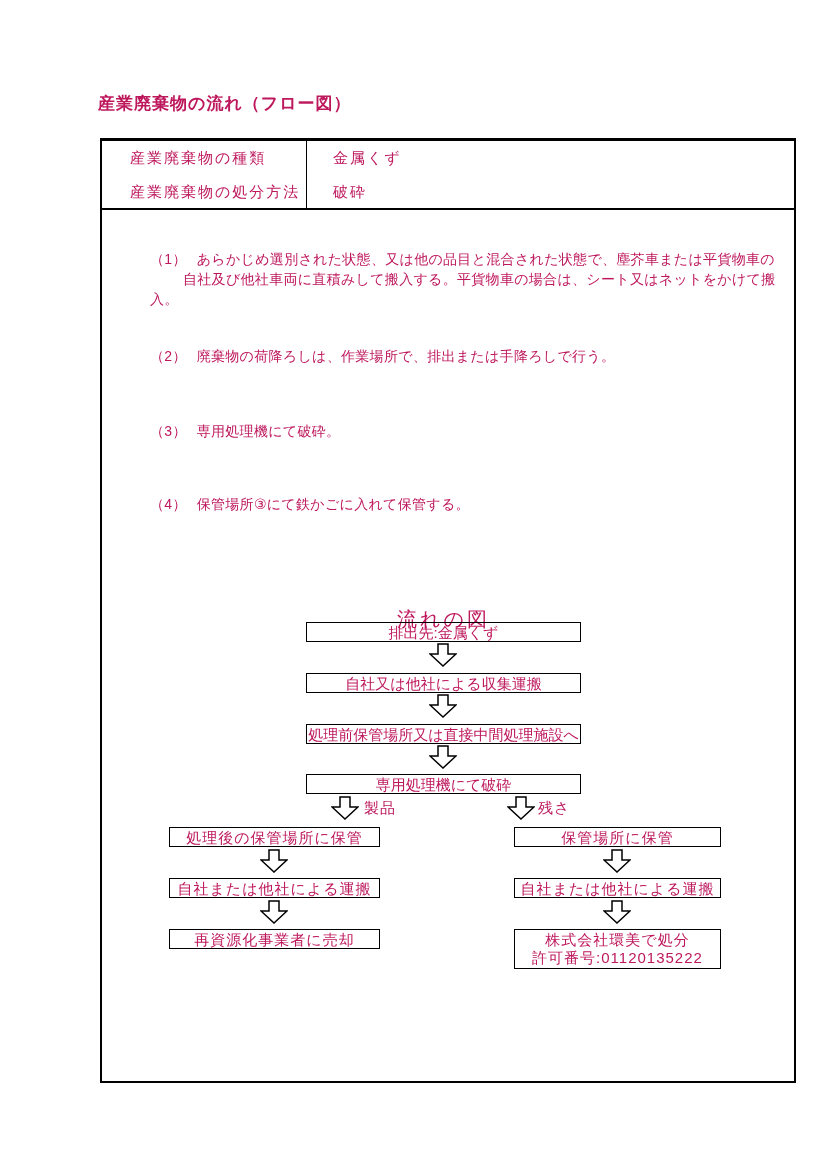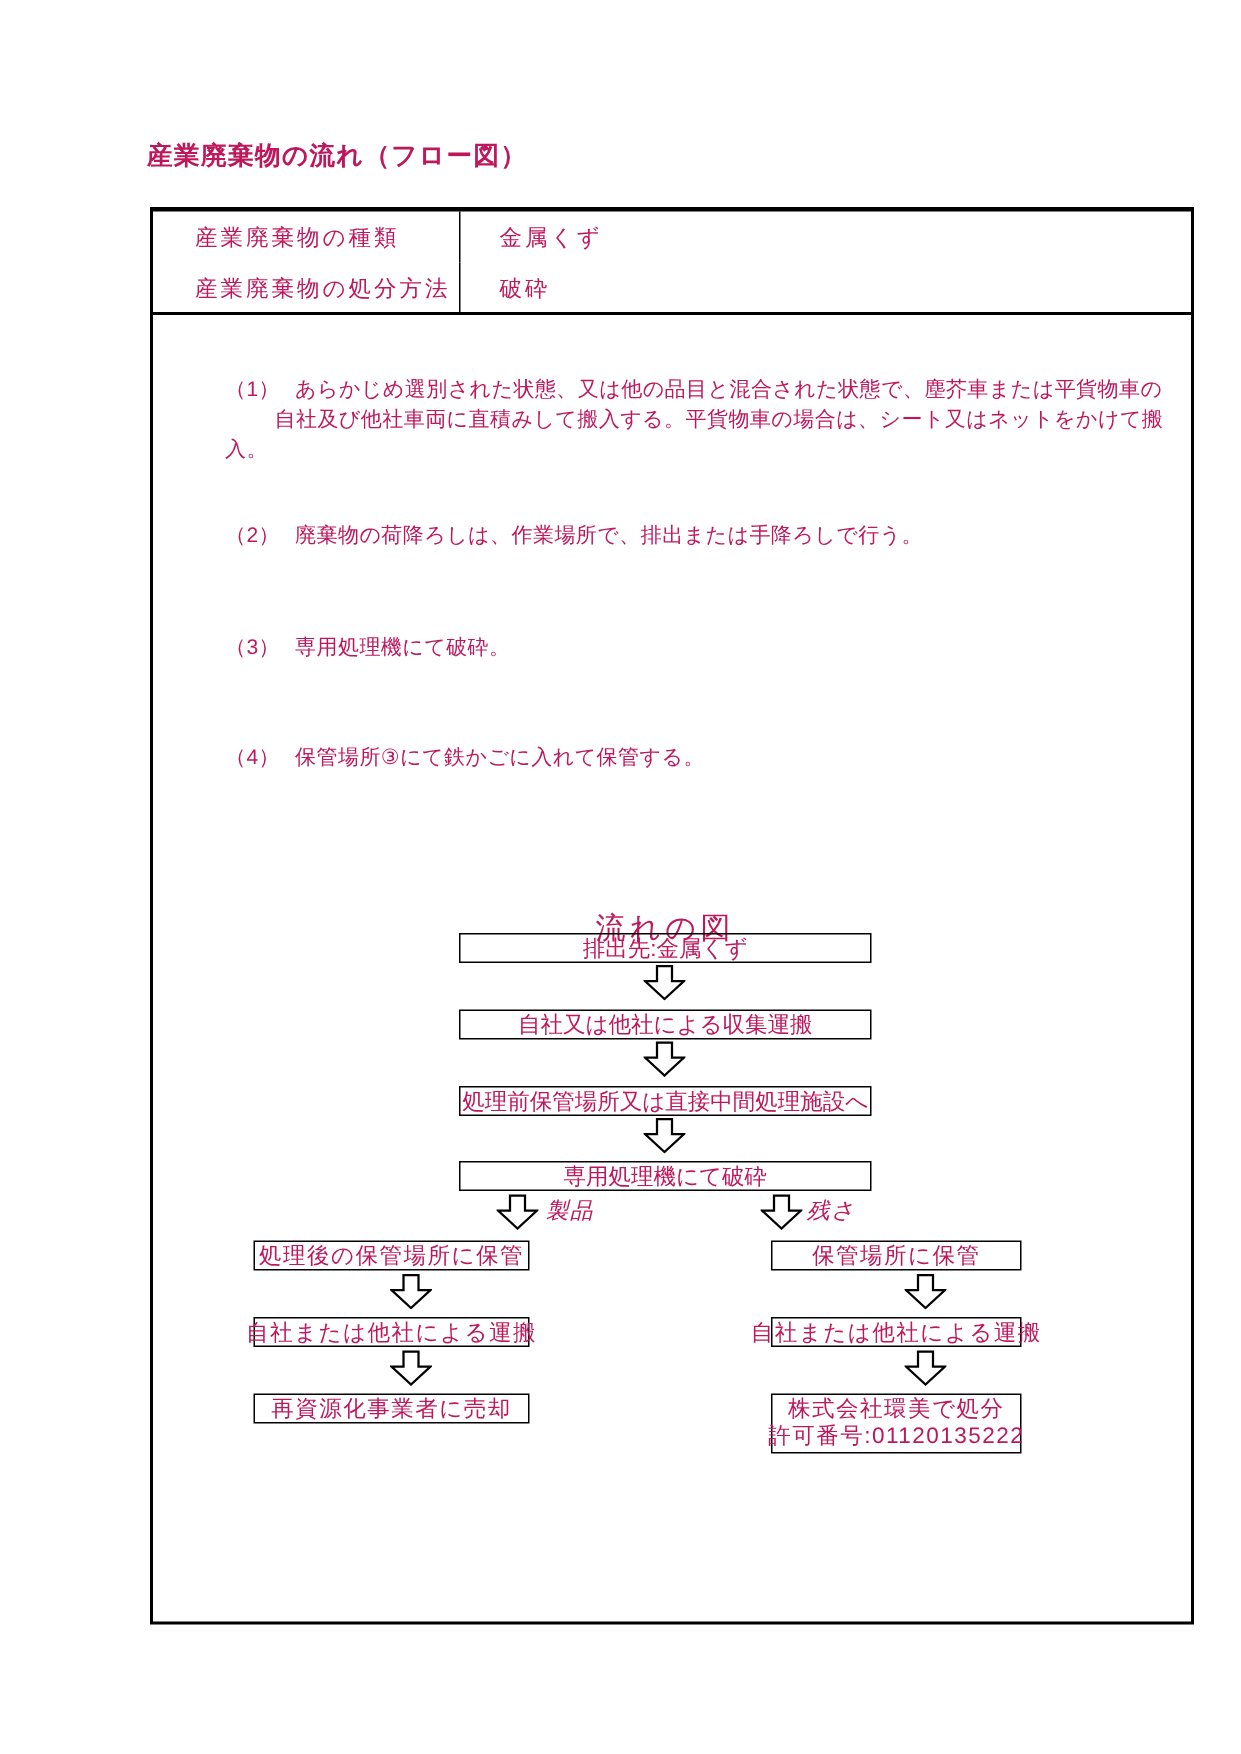--- a/index.html
+++ b/index.html
@@ -39,25 +39,25 @@
     position:absolute; left:204px; top:399px; width:275px;
     text-align:center; font-size:20px; letter-spacing:3px; line-height:20px;
   }
   .fbox {
     position:absolute; height:20px; box-sizing:border-box;
     border:1.5px solid #000;
     display:flex; align-items:center; justify-content:center;
     font-size:15px; line-height:17px; white-space:nowrap; letter-spacing:0px;
   }
   .fbox.main { left:204px; width:275px; }
-  .fbox.lcol { left:67px;  width:184px; letter-spacing:1px; }
-  .fbox.rcol { left:412px; width:167px; letter-spacing:1px; }
+  .fbox.lcol { left:67px;  width:211px; letter-spacing:1px; }
+  .fbox.rcol { left:412px; width:207px; letter-spacing:1px; }
   .fbox.tall { height:40px; flex-direction:column; font-size:15px; line-height:18px; }
   .arrow { position:absolute; width:28px; height:24px; }
-  .branch-label { position:absolute; font-size:15px; line-height:20px; letter-spacing:1px;font-style:italic; }
+  .branch-label { position:absolute; font-size:15px; line-height:20px; letter-spacing:1px; }
 </style>
 </head>
 <body>
 
 <div class="page">
 
   <h1 class="doc-title">産業廃棄物の流れ（フロー図）</h1>
 
   <div class="info-table">
     <div class="info-row second">

